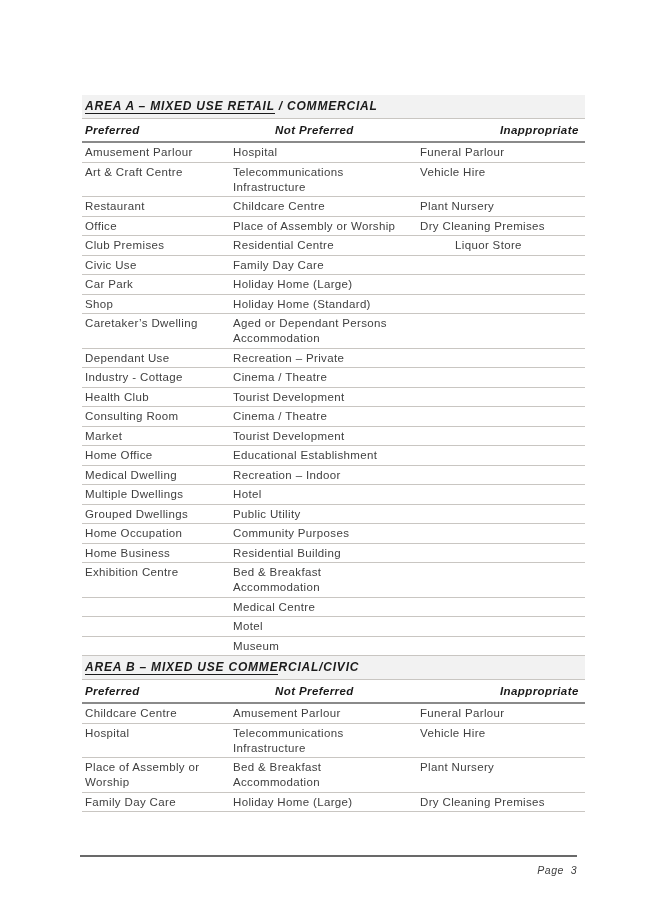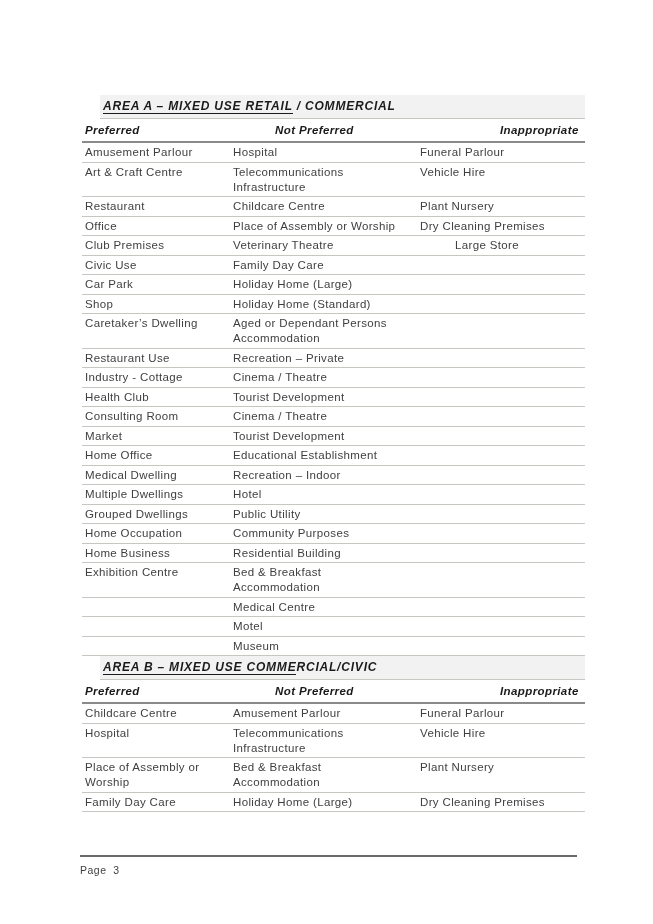--- a/index.html
+++ b/index.html
@@ -20,21 +20,20 @@
   .band {
     background: #f2f2f2;
     border-bottom: 1px solid #c9c6c2;
     padding: 4px 0 4px 3px;
     font-weight: bold;
     font-style: italic;
     font-size: 12px;
     line-height: 15px;
     letter-spacing: 0.8px;
     color: #1b1b1b;
-    margin-left: 18px;
   }
   .band .u {
     border-bottom: 1.4px solid #1b1b1b;
   }
   .row {
     display: grid;
     grid-template-columns: 148px 183px 172px;
     border-bottom: 1px solid #c9c6c2;
   }
   .row.head {
@@ -64,25 +63,26 @@
     top: 855px;
     width: 497px;
     height: 2px;
     background: #696969;
   }
   .footer-text {
     position: absolute;
     left: 80px;
     top: 864px;
     width: 497px;
-    text-align: left;
+    text-align: right;
     font-size: 10.5px;
     letter-spacing: 0.5px;
     color: #3f3f3f;
     white-space: pre;
+    font-style: italic;
   }
 </style>
 </head>
 <body>
 
 <div class="page">
   <div class="doc">
       <section>
         <div class="band"><span class="u">AREA A – MIXED USE RETAIL</span><span> / COMMERCIAL</span></div>
         <div class="row head">
@@ -106,22 +106,22 @@
           <div class="cell">Childcare Centre</div>
           <div class="cell">Plant Nursery</div>
         </div>
         <div class="row">
           <div class="cell">Office</div>
           <div class="cell">Place of Assembly or Worship</div>
           <div class="cell">Dry Cleaning Premises</div>
         </div>
         <div class="row">
           <div class="cell">Club Premises</div>
-          <div class="cell">Veterinary Theatre</div>
-          <div class="cell indent">Large Store</div>
+          <div class="cell">Residential Centre</div>
+          <div class="cell indent">Liquor Store</div>
         </div>
         <div class="row">
           <div class="cell">Civic Use</div>
           <div class="cell">Family Day Care</div>
           <div class="cell"></div>
         </div>
         <div class="row">
           <div class="cell">Car Park</div>
           <div class="cell">Holiday Home (Large)</div>
           <div class="cell"></div>
@@ -131,21 +131,21 @@
           <div class="cell">Holiday Home (Standard)</div>
           <div class="cell"></div>
         </div>
         <div class="row">
           <div class="cell">Caretaker’s Dwelling</div>
           <div class="cell">Aged or Dependant Persons
 Accommodation</div>
           <div class="cell"></div>
         </div>
         <div class="row">
-          <div class="cell">Restaurant Use</div>
+          <div class="cell">Dependant Use</div>
           <div class="cell">Recreation – Private</div>
           <div class="cell"></div>
         </div>
         <div class="row">
           <div class="cell">Industry - Cottage</div>
           <div class="cell">Cinema / Theatre</div>
           <div class="cell"></div>
         </div>
         <div class="row">
           <div class="cell">Health Club</div>

